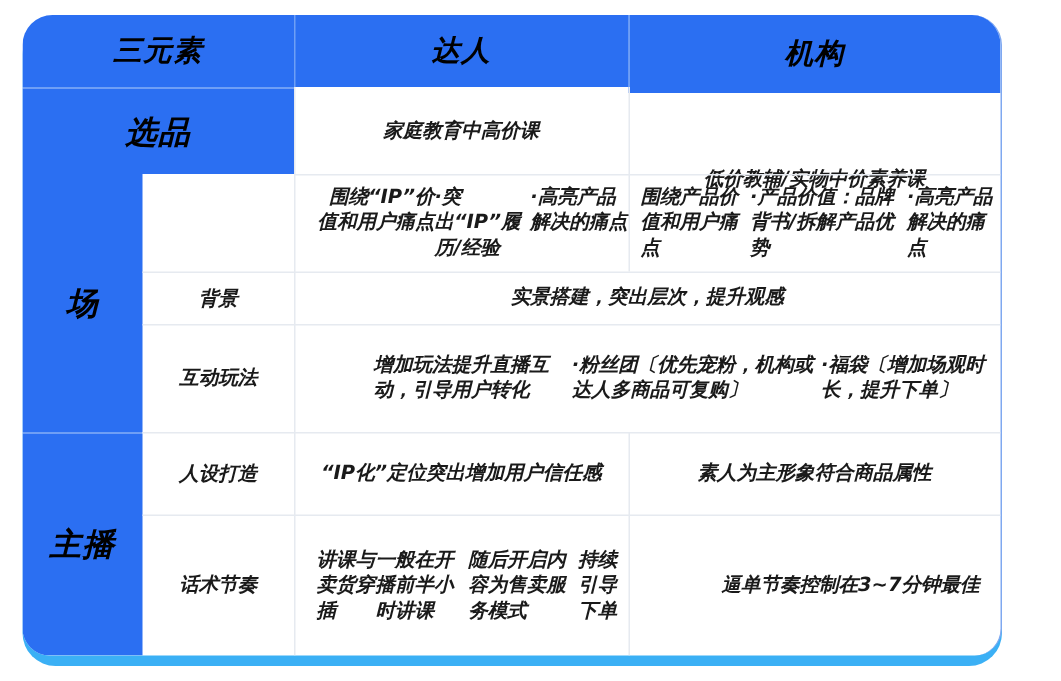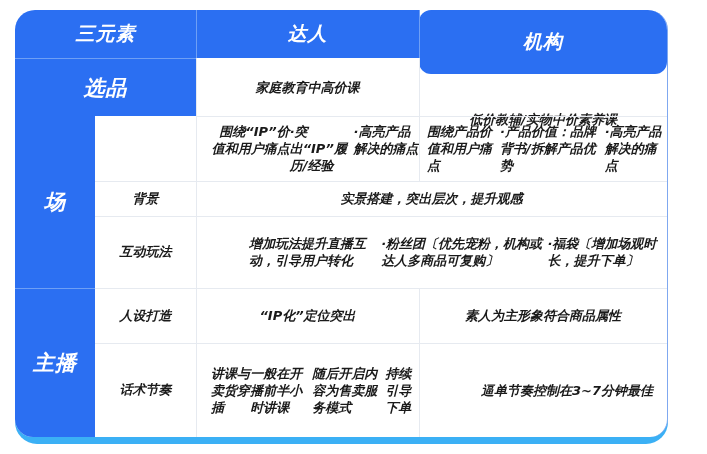--- a/index.html
+++ b/index.html
@@ -9,21 +9,21 @@
     position: absolute; left: 15px; top: 14px; width: 653px; height: 430px;
     background: #3bb0f5; border-radius: 22px 22px 22px 22px;
   }
   .card {
     position: absolute; left: 15px; top: 10px; width: 652px; height: 427px;
     background: #ffffff; border-radius: 20px 20px 18px 18px; overflow: hidden;
     border-right: 1px solid #7fa8f0;
   }
   .abs { position: absolute; box-sizing: border-box; display: flex;
          align-items: center; justify-content: center; text-align: center; }
-  .blue { background: #2b6ff2; color: #ffffff; }
+  .blue { background: #2b6ff2; color: #000000; }
   .hdr { font-size: 19px; font-weight: bold; font-style: italic; letter-spacing: 1px; }
   .big { font-size: 21px; font-weight: bold; font-style: italic; letter-spacing: 1px; }
   .sub { font-size: 13px; font-weight: bold; font-style: italic; color: #1a1a1a; }
   .cell { font-size: 13px; font-weight: bold; font-style: italic; color: #1a1a1a; line-height: 17px; }
   .left { justify-content: flex-start; text-align: left; }
   .lines { display: flex; flex-direction: row; }
   .vline { position: absolute; background: #e6eaf0; width: 1px; }
   .hline { position: absolute; background: #e6eaf0; height: 1px; }
   .wline { position: absolute; background: #6e9ff5; }
 </style>
@@ -32,21 +32,21 @@
 
 <div class="shadow"></div>
 <div class="card">
 
   <div class="abs blue hdr" style="left:0;top:0;width:181px;height:48px;">
     <span>三元素</span>
   </div>
   <div class="abs blue hdr" style="left:181px;top:0;width:223px;height:48px;">
     <span>达人</span>
   </div>
-  <div class="abs blue hdr" style="left:404px;top:0;width:248px;height:64px;border-radius:12px;">
+  <div class="abs blue hdr" style="left:404px;top:0;width:248px;height:52px;">
     <span>机构</span>
   </div>
   <div class="wline" style="left:181px;top:0;width:1px;height:48px;"></div>
   <div class="wline" style="left:404px;top:0;width:1px;height:48px;"></div>
   <div class="wline" style="left:0;top:48px;width:181px;height:1px;"></div>
 
   <div class="abs blue big" style="left:0;top:49px;width:181px;height:57px;">
     <span>选品</span>
   </div>
   <div class="abs cell" style="left:181px;top:48px;width:223px;height:58px;">
@@ -103,20 +103,21 @@
   <div class="abs blue big" style="left:0;top:279px;width:80px;height:148px;">
     <span>主播</span>
   </div>
 
   <div class="abs sub" style="left:80px;top:278px;width:101px;height:55px;">
     <span>人设打造</span>
   </div>
   <div class="abs cell" style="left:181px;top:278px;width:223px;height:55px;">
     <div class="lines">
       <span>“IP化”定位突出</span>
+      <span>增加用户信任感</span>
     </div>
   </div>
   <div class="abs cell" style="left:404px;top:278px;width:248px;height:55px;">
     <div class="lines">
       <span>素人为主</span>
       <span>形象符合商品属性</span>
     </div>
   </div>
 
   <div class="abs sub" style="left:80px;top:333px;width:101px;height:94px;">

